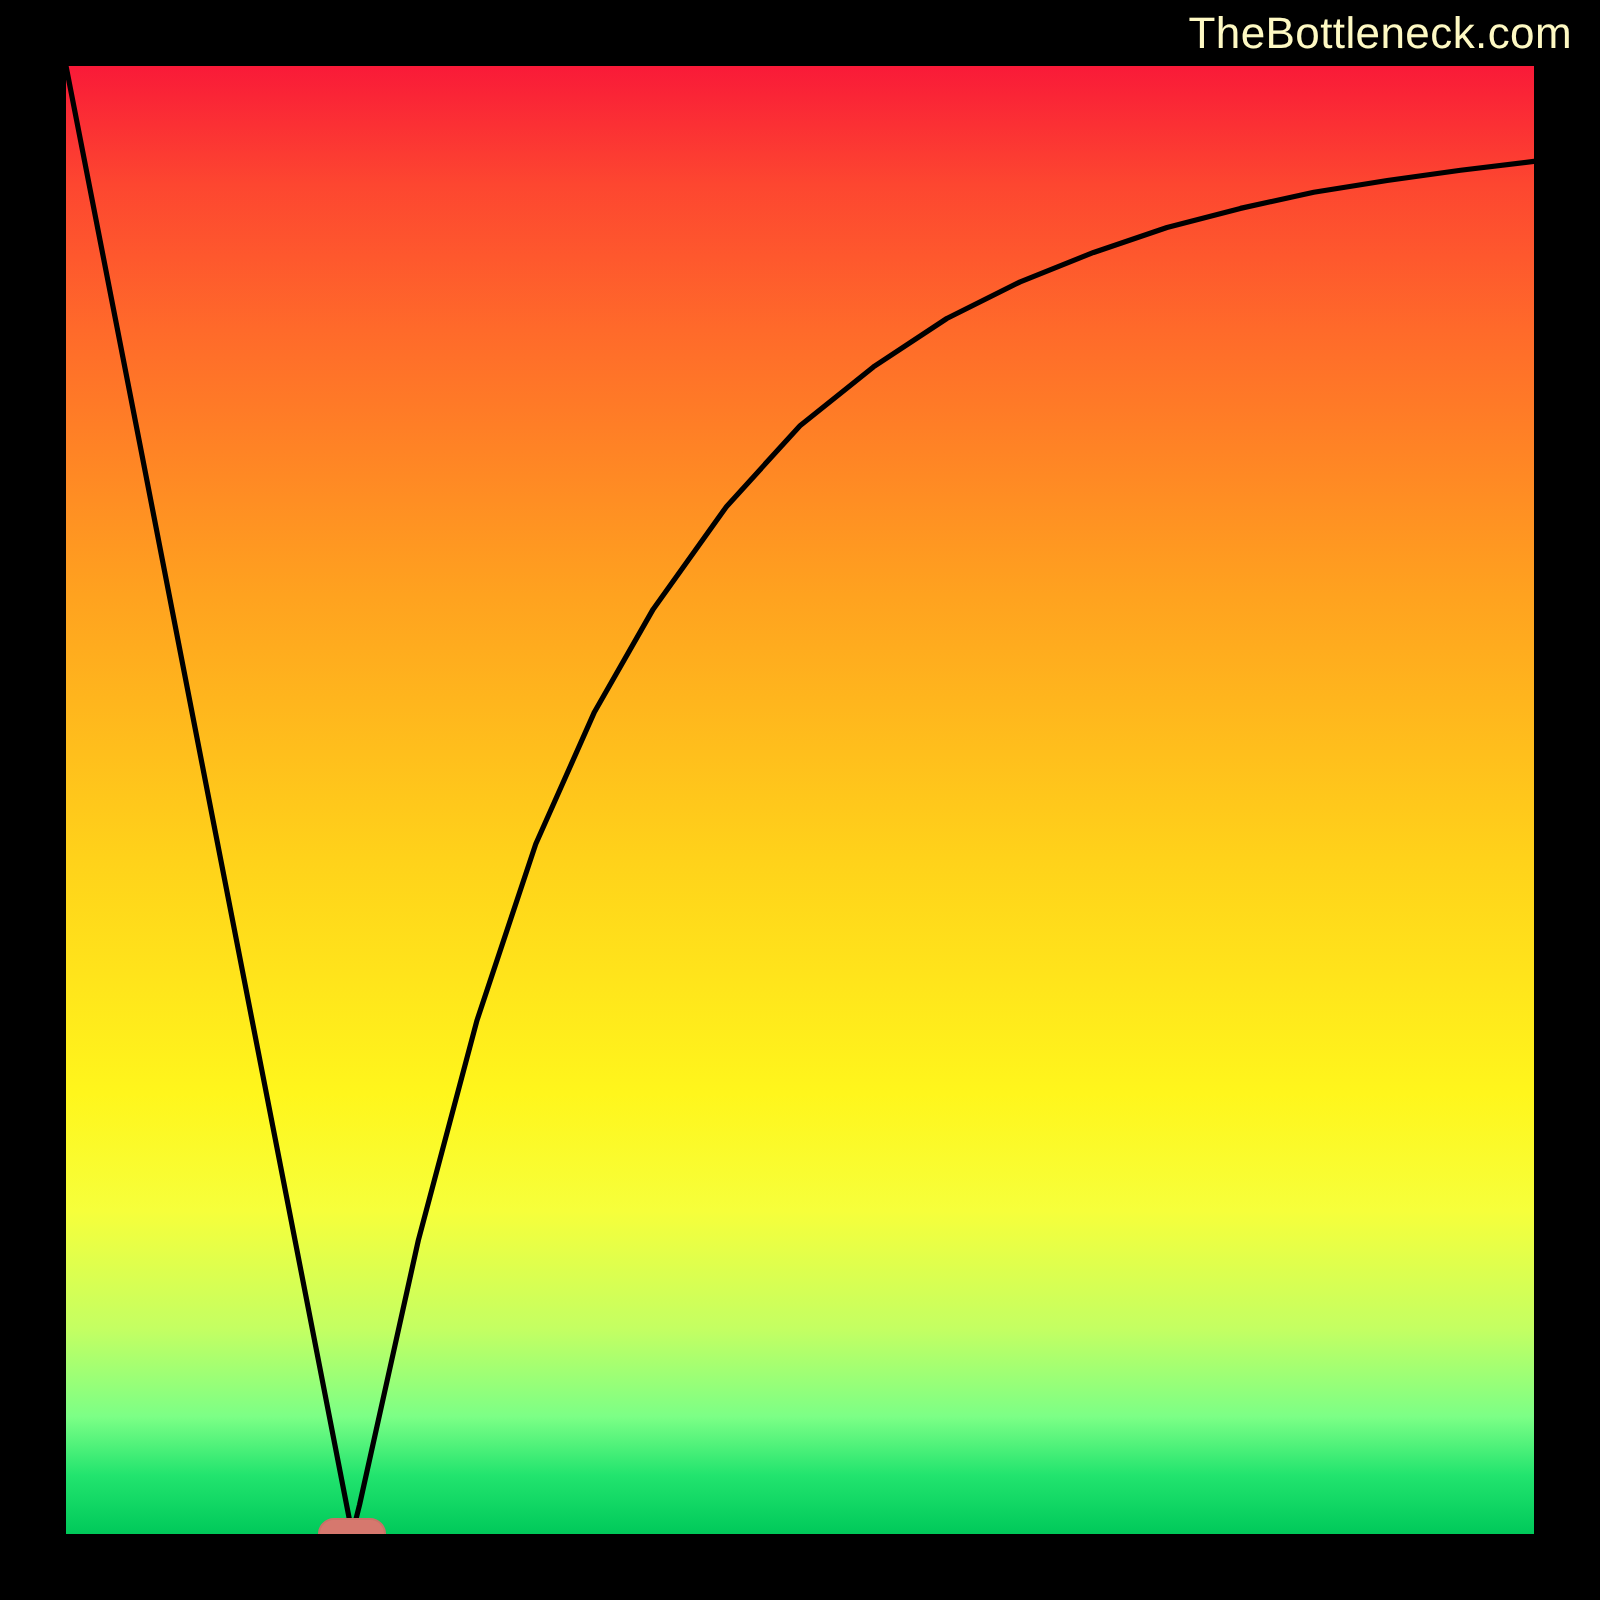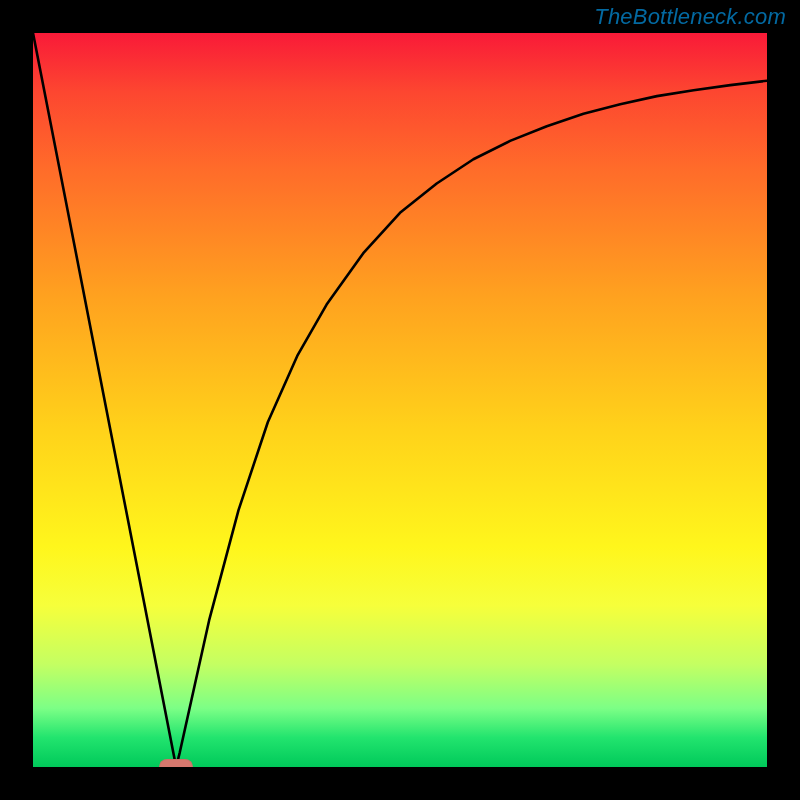--- a/index.html
+++ b/index.html
@@ -14,26 +14,25 @@
   .frame {
     position: relative;
     width: 800px;
     height: 800px;
     background: #000;
   }
   .watermark {
     position: absolute;
     top: 4px;
     right: 14px;
-    color: #0369a1;
+    color: #fef9c3;
     font-size: 22px;
     font-weight: 500;
     letter-spacing: 0.2px;
     user-select: none;
-    font-style: italic;
   }
   .plot-area {
     position: absolute;
     left: 33px;
     top: 33px;
     width: 734px;
     height: 734px;
     background: linear-gradient(to bottom,
       #f91a38 0%,
       #fd4630 8%,

